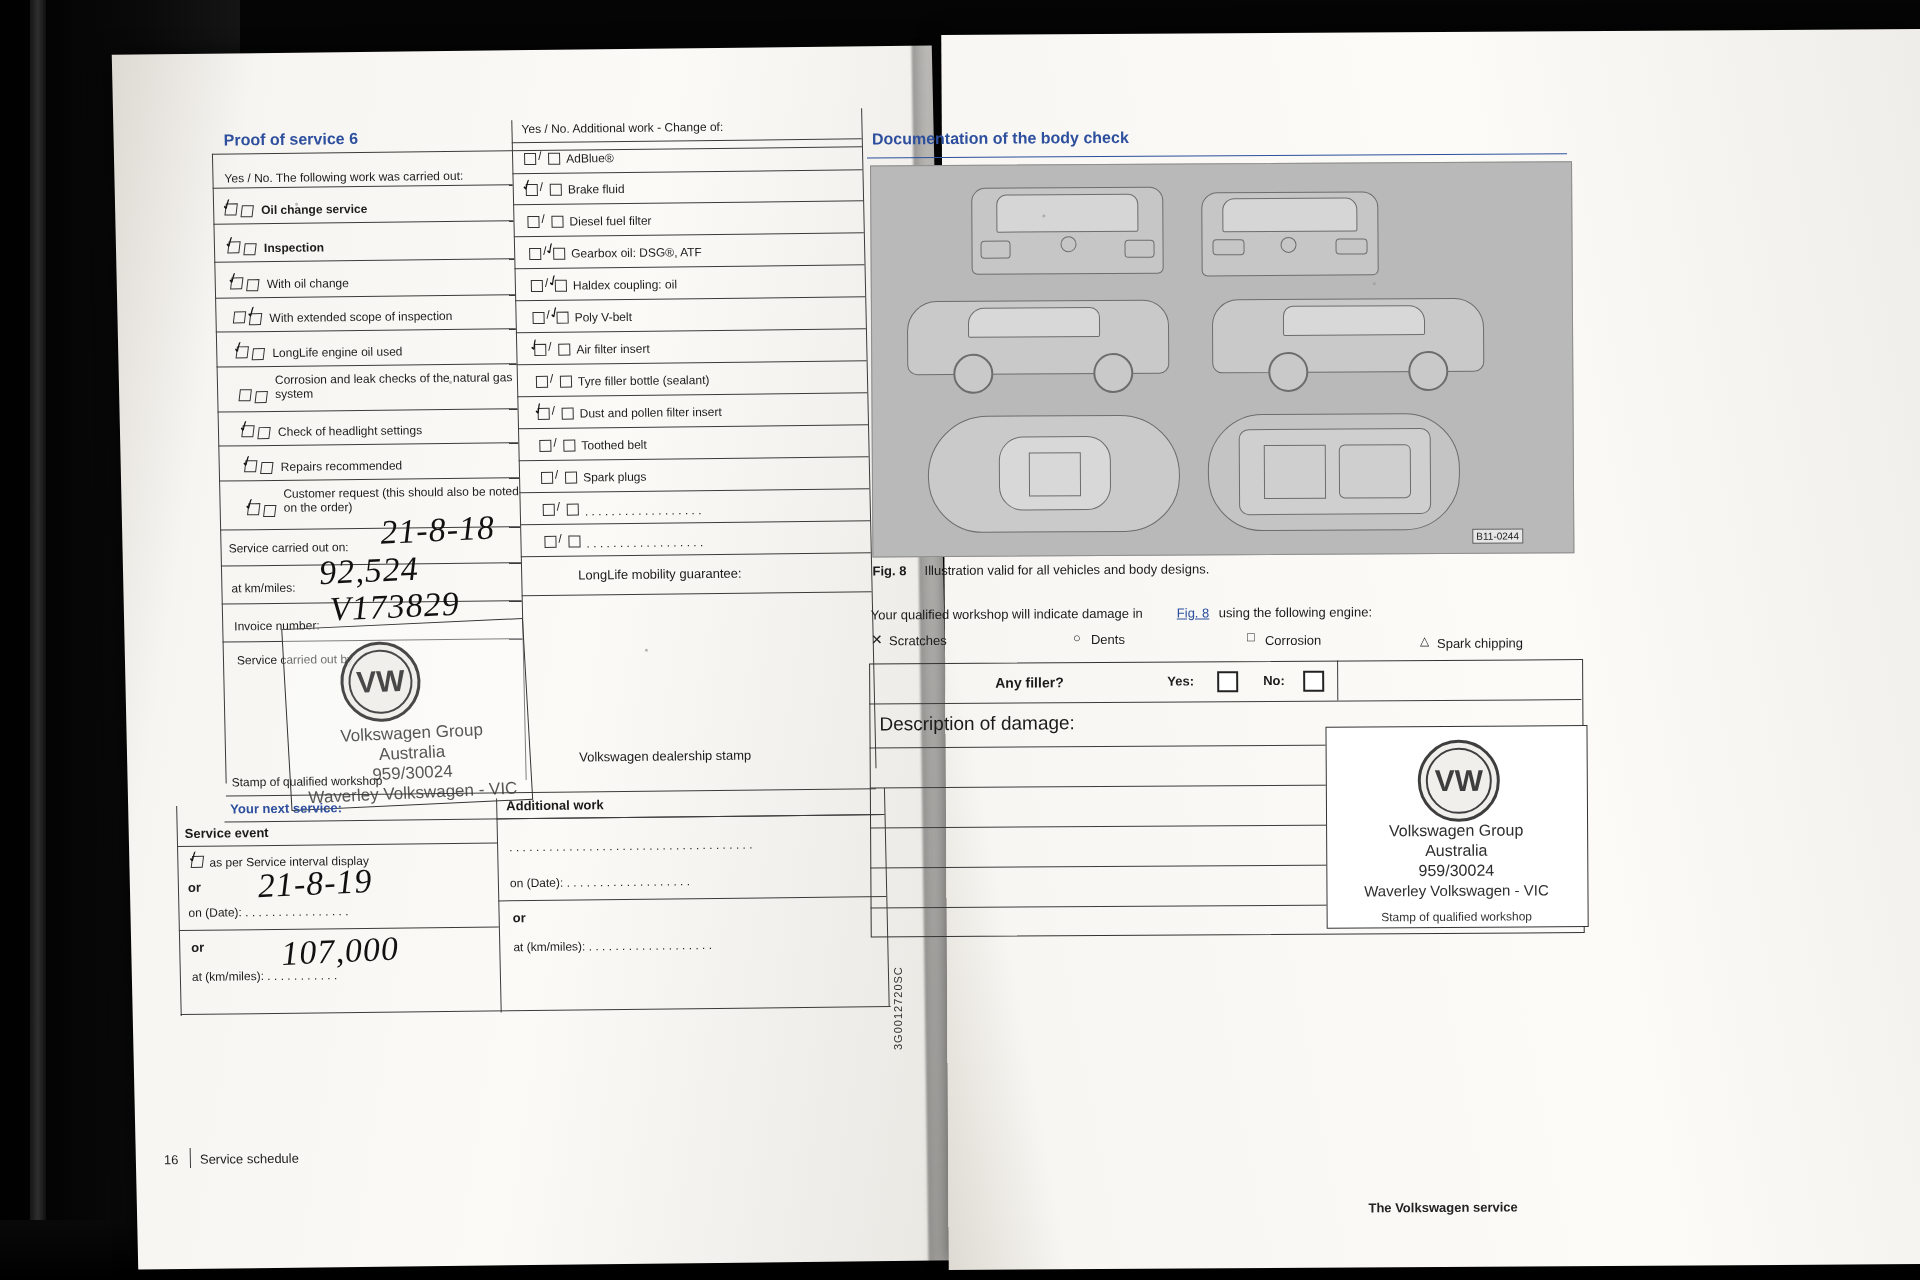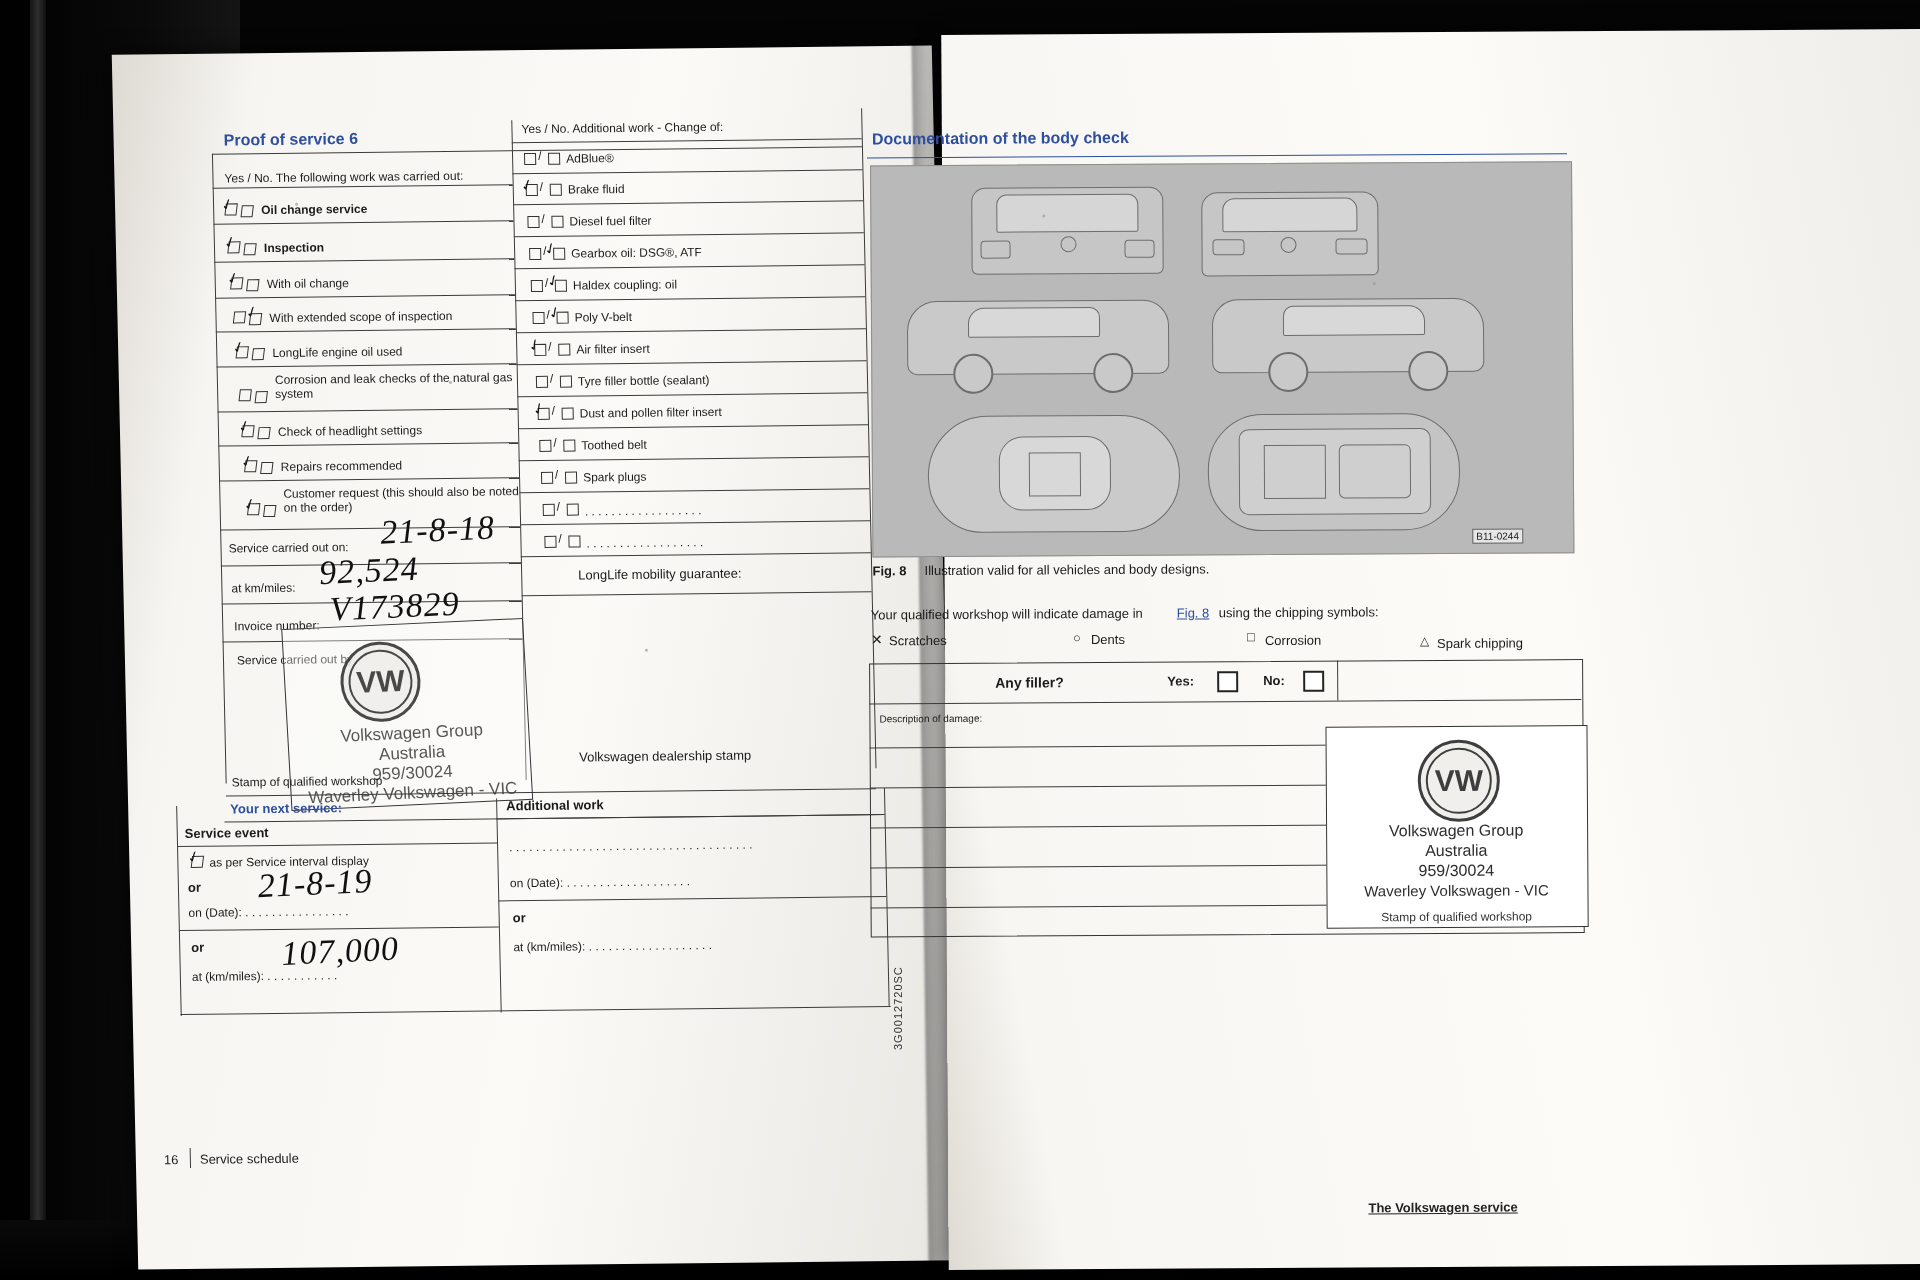--- a/index.html
+++ b/index.html
@@ -388,59 +388,59 @@
             <div style="position:absolute;left:130px;top:30px;width:70px;height:52px;border:1px solid #6d6d6d;border-radius:6px;"></div>
           </div>
         </div>
         <div class="t tiny" style="left:528px;top:497px;border:1px solid #555;padding:1px 3px;background:#e6e6e6;">B11-0244</div>
 
         <div class="t" style="left:-72px;top:528px;font-size:13px;font-weight:bold;">Fig. 8</div>
         <div class="t" style="left:-20px;top:528px;font-size:13px;">Illustration valid for all vehicles and body designs.</div>
 
         <div class="t" style="left:-74px;top:572px;font-size:13px;">Your qualified workshop will indicate damage in</div>
         <div class="t blue" style="left:232px;top:572px;font-size:13px;font-weight:normal;text-decoration:underline;">Fig. 8</div>
-        <div class="t" style="left:274px;top:572px;font-size:13px;">using the chipping symbols:</div>
+        <div class="t" style="left:274px;top:572px;font-size:13px;">using the following engine:</div>
 
         <div class="t" style="left:-74px;top:596px;font-size:14px;">✕</div>
         <div class="t" style="left:-56px;top:598px;font-size:13px;">Scratches</div>
         <div class="t" style="left:128px;top:596px;font-size:13px;">○</div>
         <div class="t" style="left:146px;top:598px;font-size:13px;">Dents</div>
         <div class="t" style="left:302px;top:596px;font-size:13px;">□</div>
         <div class="t" style="left:320px;top:600px;font-size:13px;">Corrosion</div>
         <div class="t" style="left:475px;top:602px;font-size:12px;">△</div>
         <div class="t" style="left:492px;top:604px;font-size:13px;">Spark chipping</div>
 
         <div class="dmgtable" style="left:-76px;top:628px;width:712px;height:272px;"></div>
         <div class="rule" style="left:-76px;top:668px;width:712px;"></div>
         <div class="vrule" style="left:392px;top:628px;height:40px;"></div>
 
         <div class="t" style="left:50px;top:640px;font-size:14px;font-weight:bold;">Any filler?</div>
         <div class="t" style="left:222px;top:640px;font-size:13px;font-weight:bold;">Yes:</div>
         <div class="chkbig" style="left:272px;top:638px;"></div>
         <div class="t" style="left:318px;top:640px;font-size:13px;font-weight:bold;">No:</div>
         <div class="chkbig" style="left:358px;top:638px;"></div>
 
-        <div class="t" style="left:-66px;top:678px;font-size:10px;">Description of damage:</div>
+        <div class="t" style="left:-66px;top:678px;font-size:19px;">Description of damage:</div>
         <div class="rule" style="left:-76px;top:712px;width:712px;"></div>
         <div class="rule" style="left:-76px;top:752px;width:712px;"></div>
         <div class="rule" style="left:-76px;top:792px;width:712px;"></div>
         <div class="rule" style="left:-76px;top:832px;width:712px;"></div>
         <div class="rule" style="left:-76px;top:872px;width:712px;"></div>
 
         <div class="stampbox" style="left:380px;top:694px;width:260px;height:200px;background:#fff;"></div>
         <div class="vw" style="left:472px;top:708px;width:76px;height:76px;opacity:.9;">
           <div class="vwin" style="font-size:30px;">VW</div>
         </div>
         <div class="stamptext" style="left:380px;top:790px;width:260px;font-size:16px;">Volkswagen Group</div>
         <div class="stamptext" style="left:380px;top:810px;width:260px;font-size:16px;">Australia</div>
         <div class="stamptext" style="left:380px;top:830px;width:260px;font-size:16px;">959/30024</div>
         <div class="stamptext" style="left:372px;top:850px;width:276px;font-size:15px;">Waverley Volkswagen - VIC</div>
         <div class="stamptext" style="left:380px;top:878px;width:260px;font-size:12px;color:#333;">Stamp of qualified workshop</div>
 
-        <div class="footer" style="left:420px;top:1168px;font-weight:bold;font-size:13px;text-decoration:underline;">The Volkswagen service</div>
+        <div class="footer" style="left:420px;top:1168px;font-weight:bold;font-size:13px;">The Volkswagen service</div>
 
         <div class="dot" style="left:100px;top:180px;"></div>
         <div class="dot" style="left:430px;top:250px;"></div>
       </div>
     </div>
 
     <div class="spine-code" style="left:852px;top:1040px;">3G0012720SC</div>
   </div>
 </div>
 

